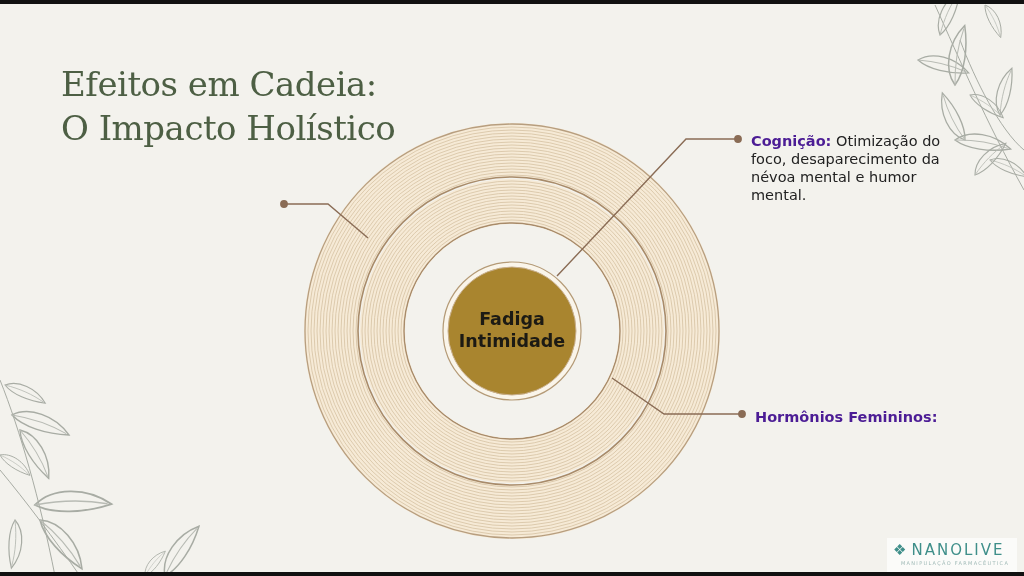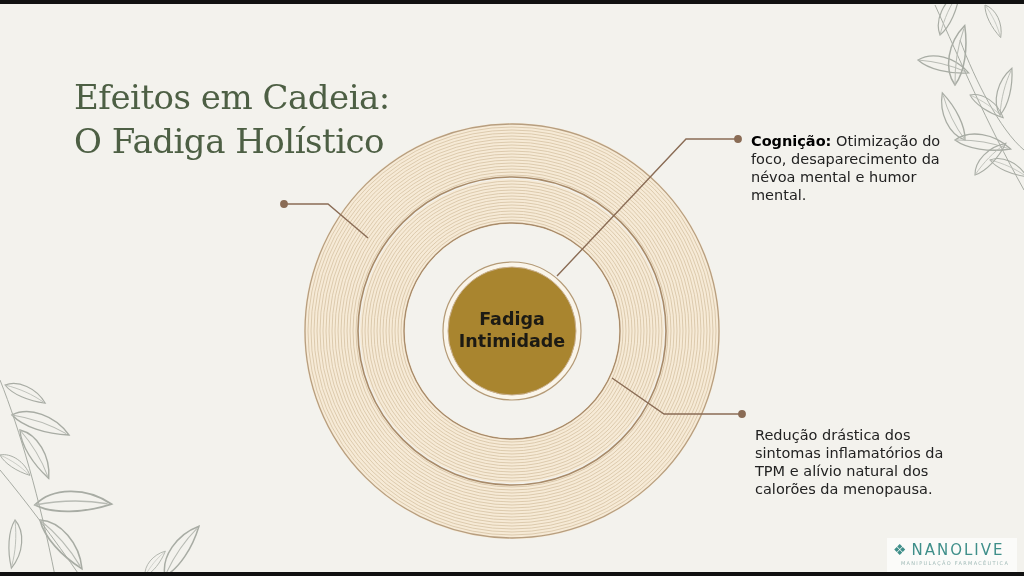--- a/index.html
+++ b/index.html
@@ -1,22 +1,22 @@
 <!DOCTYPE html>
 <html><head>
 <meta charset="utf-8">
 <style>
   html, body { margin: 0; padding: 0; }
   body { width: 1024px; height: 576px; overflow: hidden; background: #111; position: relative; font-family: "Liberation Sans", sans-serif; }
   .slide { position: absolute; left: 0; top: 4px; width: 1024px; height: 568px; background: #f3f2ed; overflow: hidden; }
-  .title { position: absolute; left: 57px; top: 54px; margin: 17px; font-family: "DejaVu Serif", serif; font-weight: normal; color: #4d5f44; font-size: 34px; line-height: 44px; letter-spacing: -0.5px; }
+  .title { position: absolute; left: 57px; top: 54px; margin: 4px; font-family: "DejaVu Serif", serif; font-weight: normal; color: #4d5f44; font-size: 34px; line-height: 44px; letter-spacing: -0.5px; }
   .title span { display: block; }
   svg.art { position: absolute; left: 0; top: -4px; width: 1024px; height: 576px; }
   .callout { position: absolute; font-family: "DejaVu Sans", sans-serif; color: #222; font-size: 14.5px; line-height: 18px; }
-  .callout .head { font-weight: bold; color: #000000; }
+  .callout .head { font-weight: bold; color: #4c1d95; }
   .callout-left { left: 40px; top: 190px; width: 235px; text-align: right; }
   .callout-tr { left: 751px; top: 128px; width: 215px; text-align: left; }
   .callout-br { left: 755px; top: 404px; width: 220px; text-align: left; }
   .center-label { position: absolute; left: 450px; top: 264px; width: 124px; height: 124px; display: flex; flex-direction: column; align-items: center; justify-content: center; font-family: "DejaVu Sans", sans-serif; font-weight: bold; font-size: 17.5px; line-height: 22px; color: #1c1a14; text-align: center; }
   .logo { position: absolute; left: 887px; top: 534px; width: 130px; height: 34px; background: #fbfbf9; }
   .logo .brand { position: absolute; left: 6px; top: 3px; display: flex; align-items: center; font-family: "DejaVu Sans", sans-serif; font-size: 15px; letter-spacing: 2px; color: #3f8f8a; }
   .logo .brand .mark { font-size: 15px; margin-right: 3px; color: #3f8f8a; }
   .logo .sub { position: absolute; left: 14px; top: 22px; font-family: "DejaVu Sans", sans-serif; font-size: 5px; letter-spacing: 1.3px; color: #9fb9b6; }
 </style>
 </head>
@@ -122,37 +122,36 @@
       <circle cx="738" cy="139" r="3.2" fill="#8a6c55"></circle>
     </g>
     <g fill="none" stroke="#8a6c55" stroke-width="1.4">
       <path d="M612,378 L664,414 L742,414"></path>
       <circle cx="742" cy="414" r="3.2" fill="#8a6c55"></circle>
     </g>
   </svg>
 
   <h1 class="title">
     <span>Efeitos em Cadeia:</span>
-    <span>O Fadiga Holístico</span>
+    <span>O Impacto Holístico</span>
   </h1>
 
   <div class="center-label">
     <span>Fadiga</span>
     <span>Intimidade</span>
   </div>
 
 
   <div class="callout callout-tr">
     <span class="head">Cognição:</span>
     <span>Otimização do foco, desaparecimento da névoa mental e humor mental.</span>
   </div>
 
   <div class="callout callout-br">
-    <br>
-    <span>Redução drástica dos sintomas inflamatórios da TPM e alívio natural dos calorões da menopausa.</span>
+    <span class="head">Hormônios Femininos:</span><br>
   </div>
 
   <div class="logo">
     <div class="brand">
       <span class="mark">❖</span>
       <span>NANOLIVE</span>
     </div>
     <div class="sub">MANIPULAÇÃO FARMACÊUTICA</div>
   </div>
 </div>

